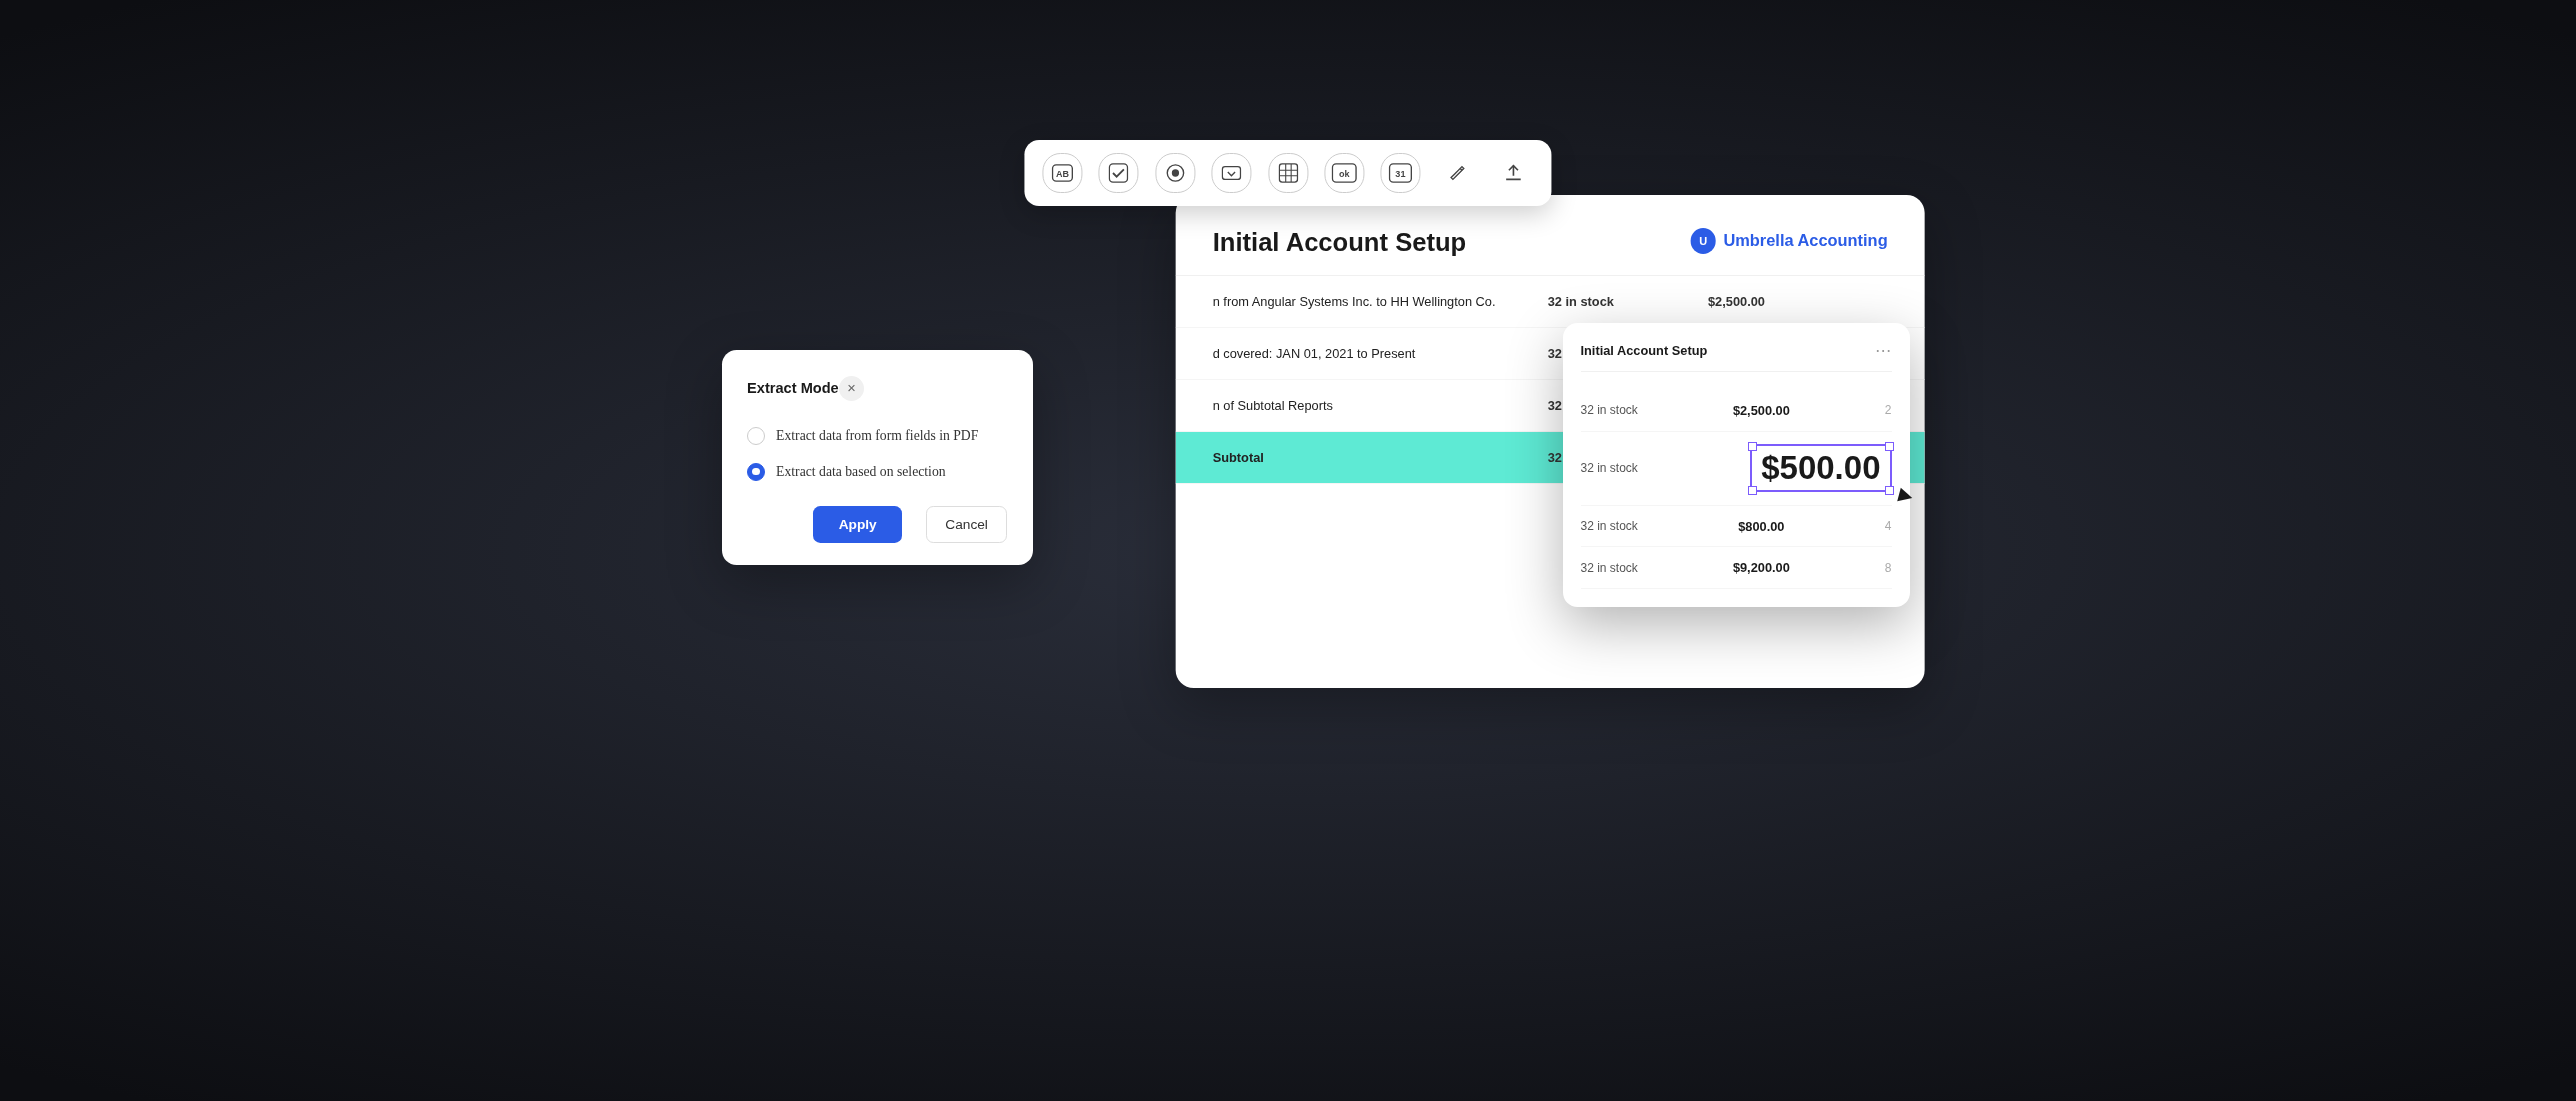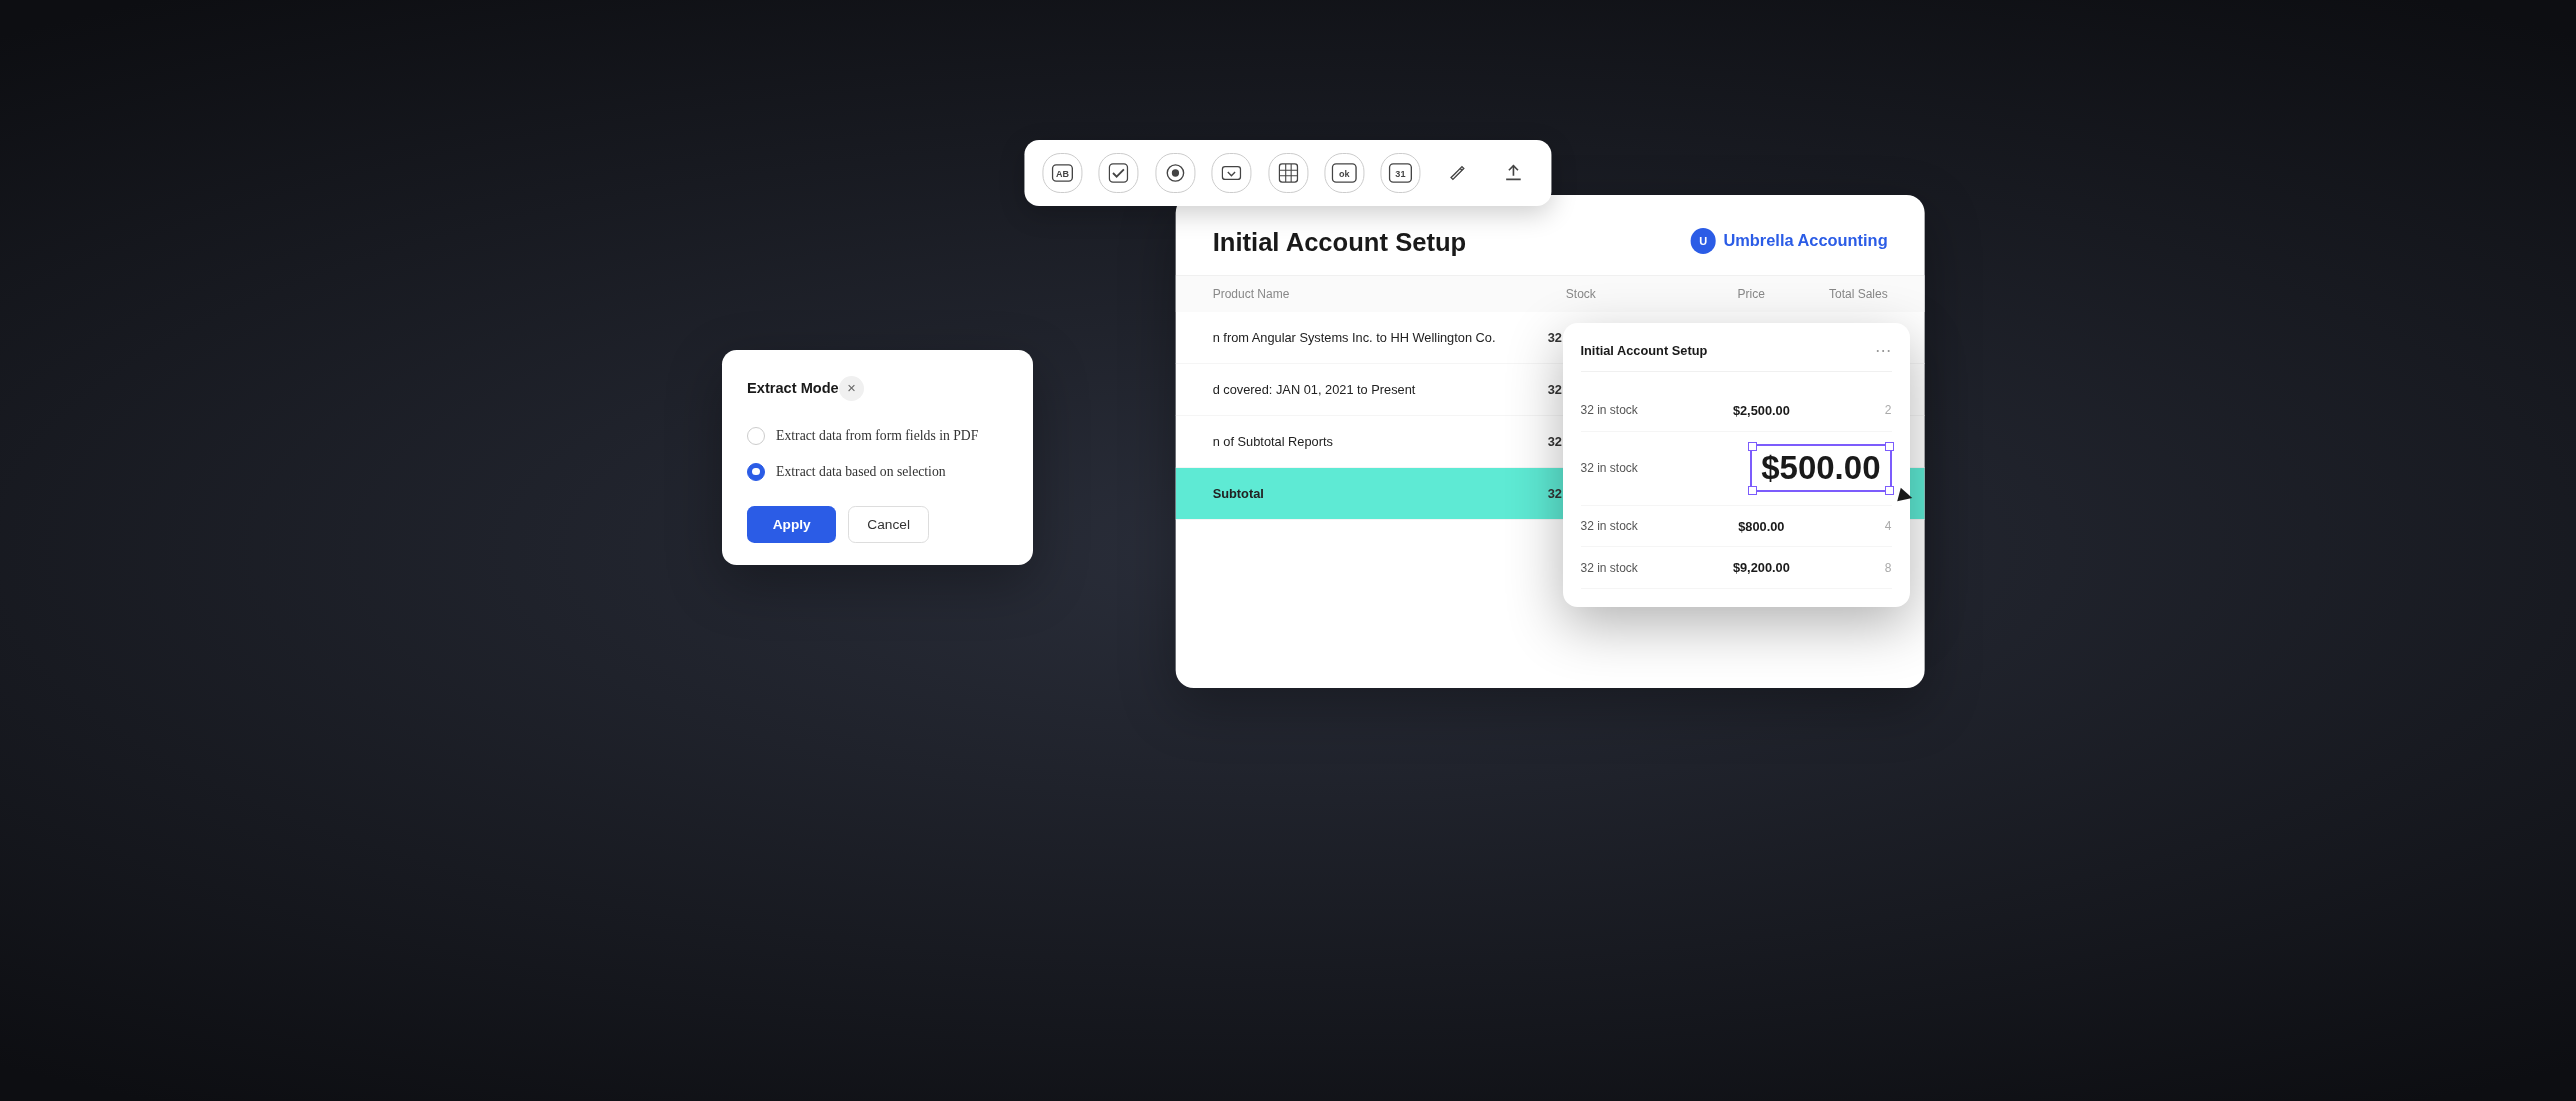--- a/index.html
+++ b/index.html
@@ -223,22 +223,23 @@
     .radio-circle.selected::after {
       content: '';
       width: 7.3px;
       height: 7.3px;
       border-radius: 50%;
       background: white;
     }
 
     .dialog-actions {
       display: flex;
-      gap: 12px;
+      gap: 24px;
       margin-top: 25.6px;
+      justify-content: flex-end;
     }
 
     .btn-apply {
       padding: 11px 25.6px;
       background: #2b5ce6;
       color: white;
       border: none;
       border-radius: 7.3px;
       font-size: 13.7px;
       font-weight: 600;
@@ -418,26 +419,20 @@
   <div class="doc-panel">
     <div class="doc-header">
       <h1 class="doc-title">Initial Account Setup</h1>
       <div class="doc-brand">
         <div class="brand-icon">U</div>
         <span>Umbrella Accounting</span>
       </div>
     </div>
 
     <div class="doc-table">
-      <div class="doc-table-header">
-        <div class="col-product">Product Name</div>
-        <div class="col-stock">Stock</div>
-        <div class="col-price">Price</div>
-        <div class="col-total">Total Sales</div>
-      </div>
 
       <div class="doc-table-row">
         <div class="col-product">n from Angular Systems Inc. to HH Wellington Co.</div>
         <div class="col-stock">32 in stock</div>
         <div class="col-price">$2,500.00</div>
         <div class="col-total"></div>
       </div>
 
       <div class="doc-table-row">
         <div class="col-product">d covered: JAN 01, 2021 to Present</div>

